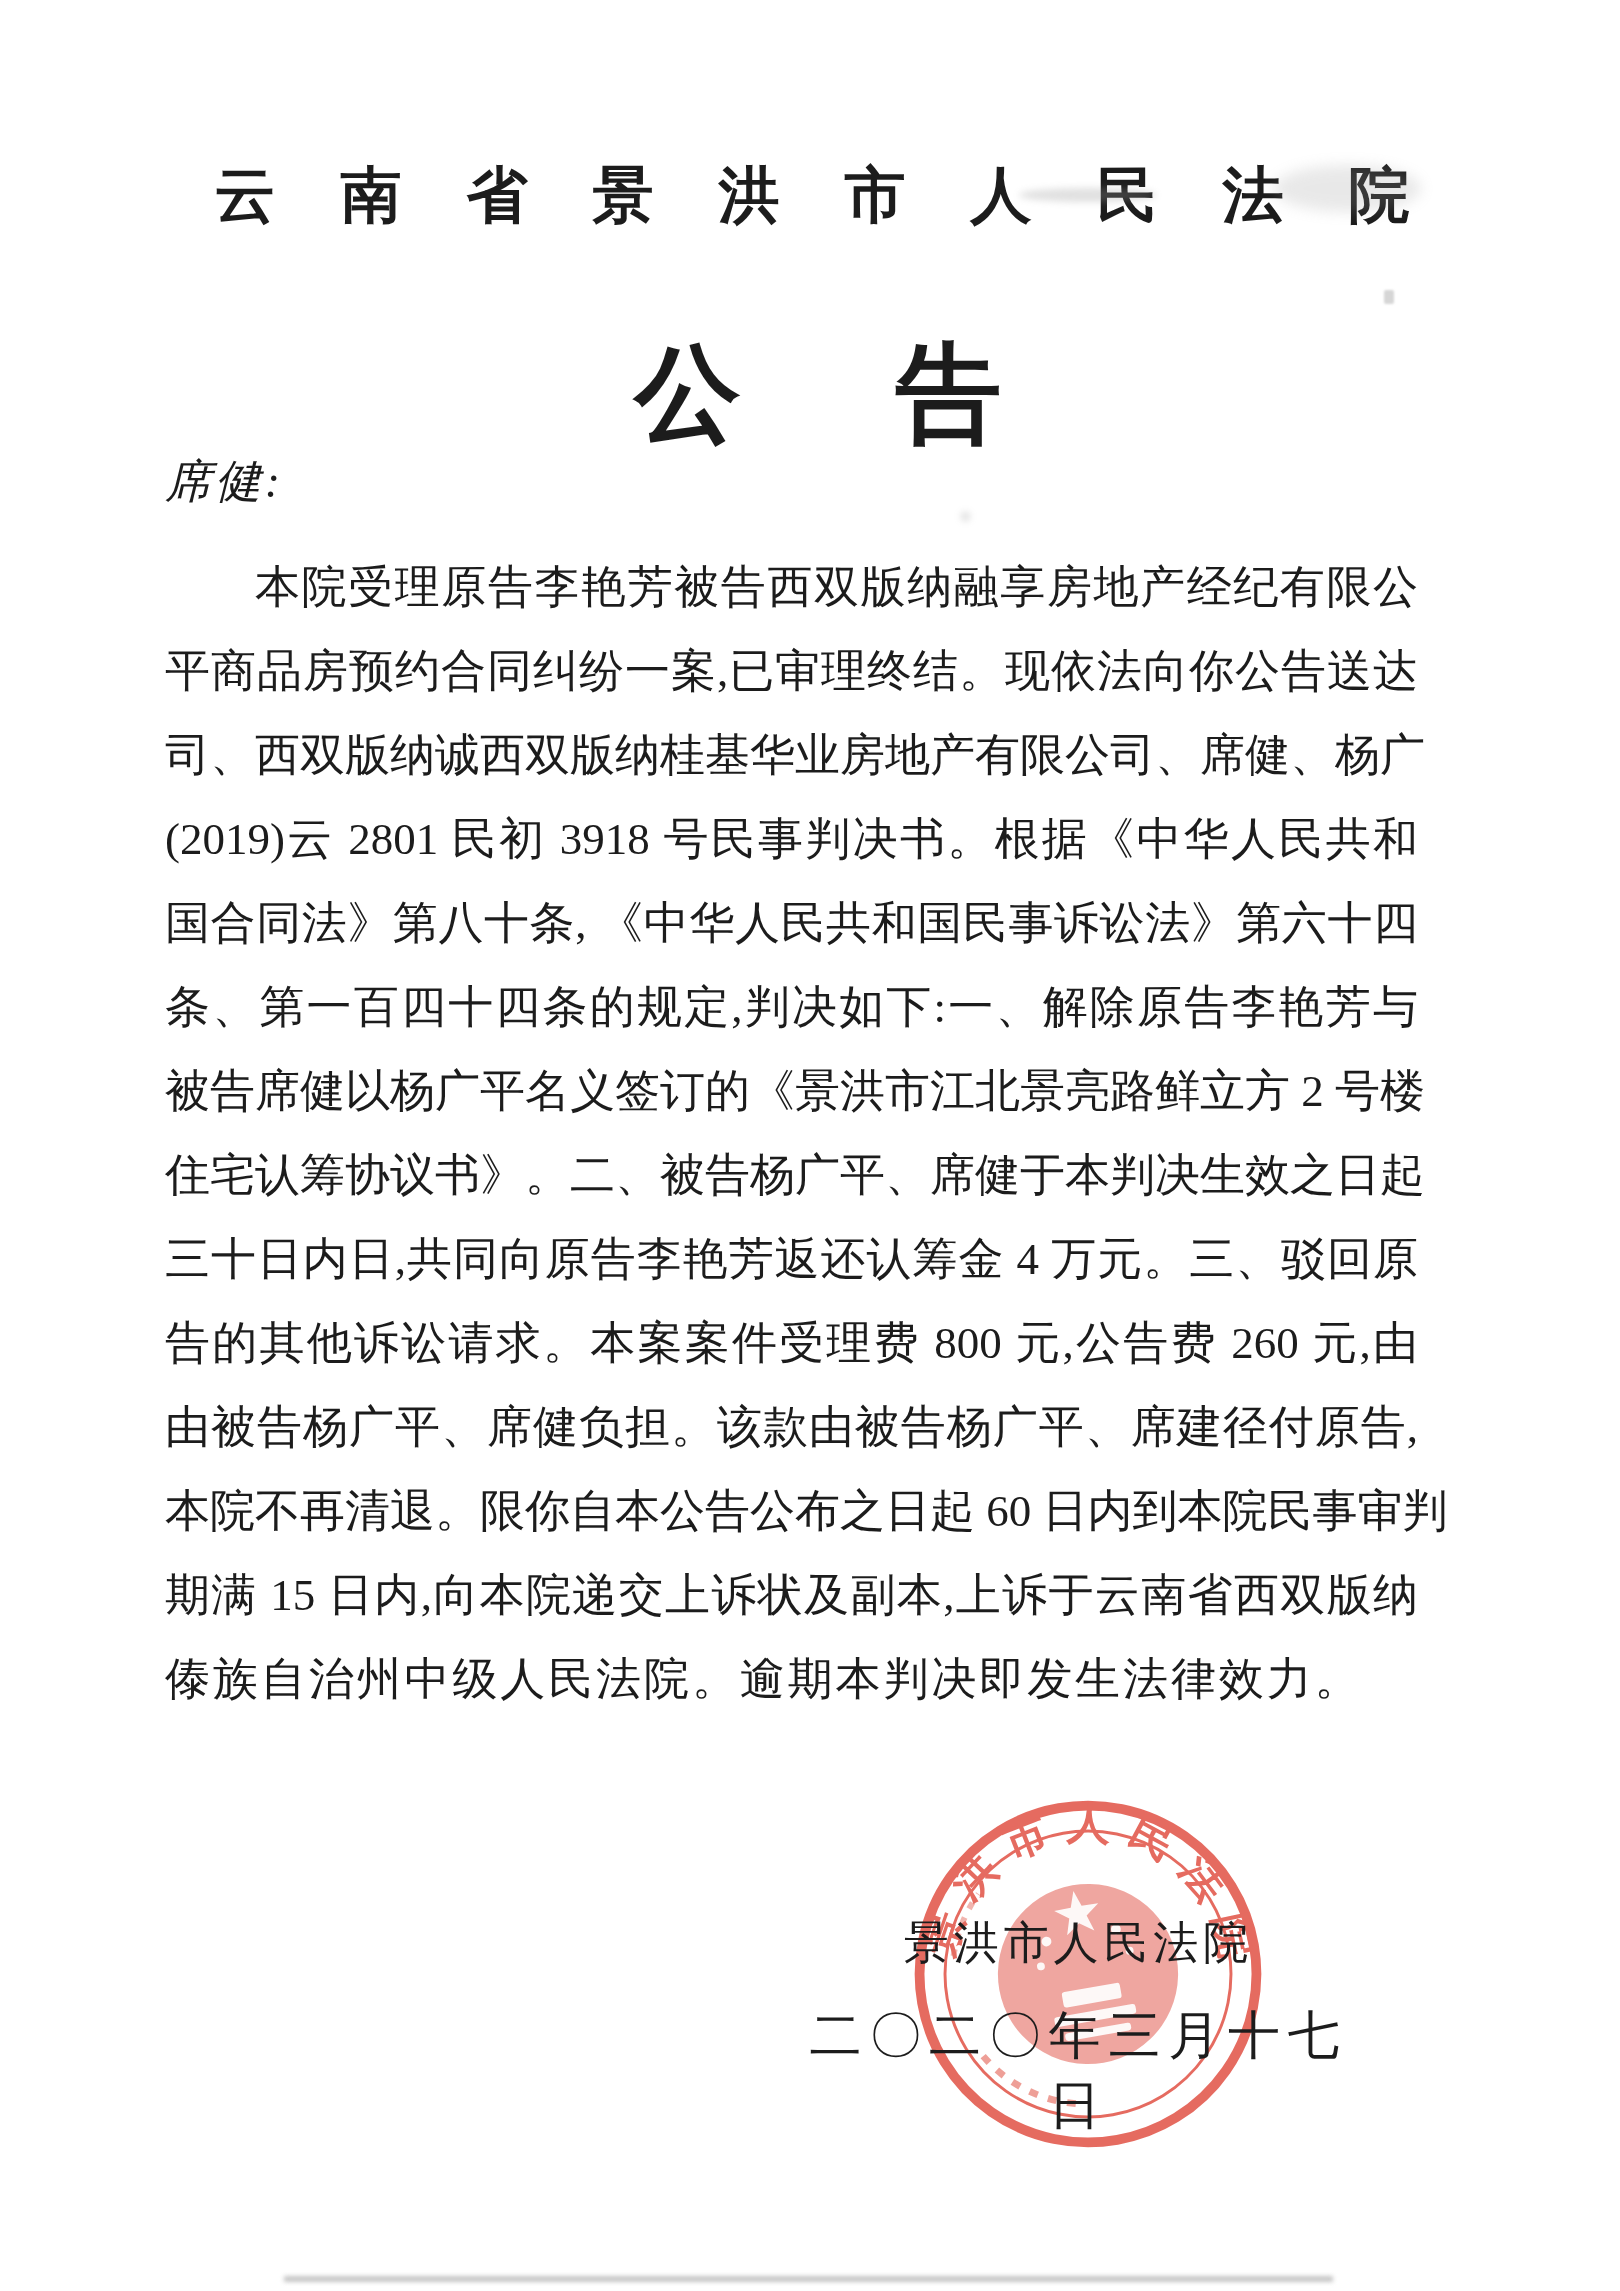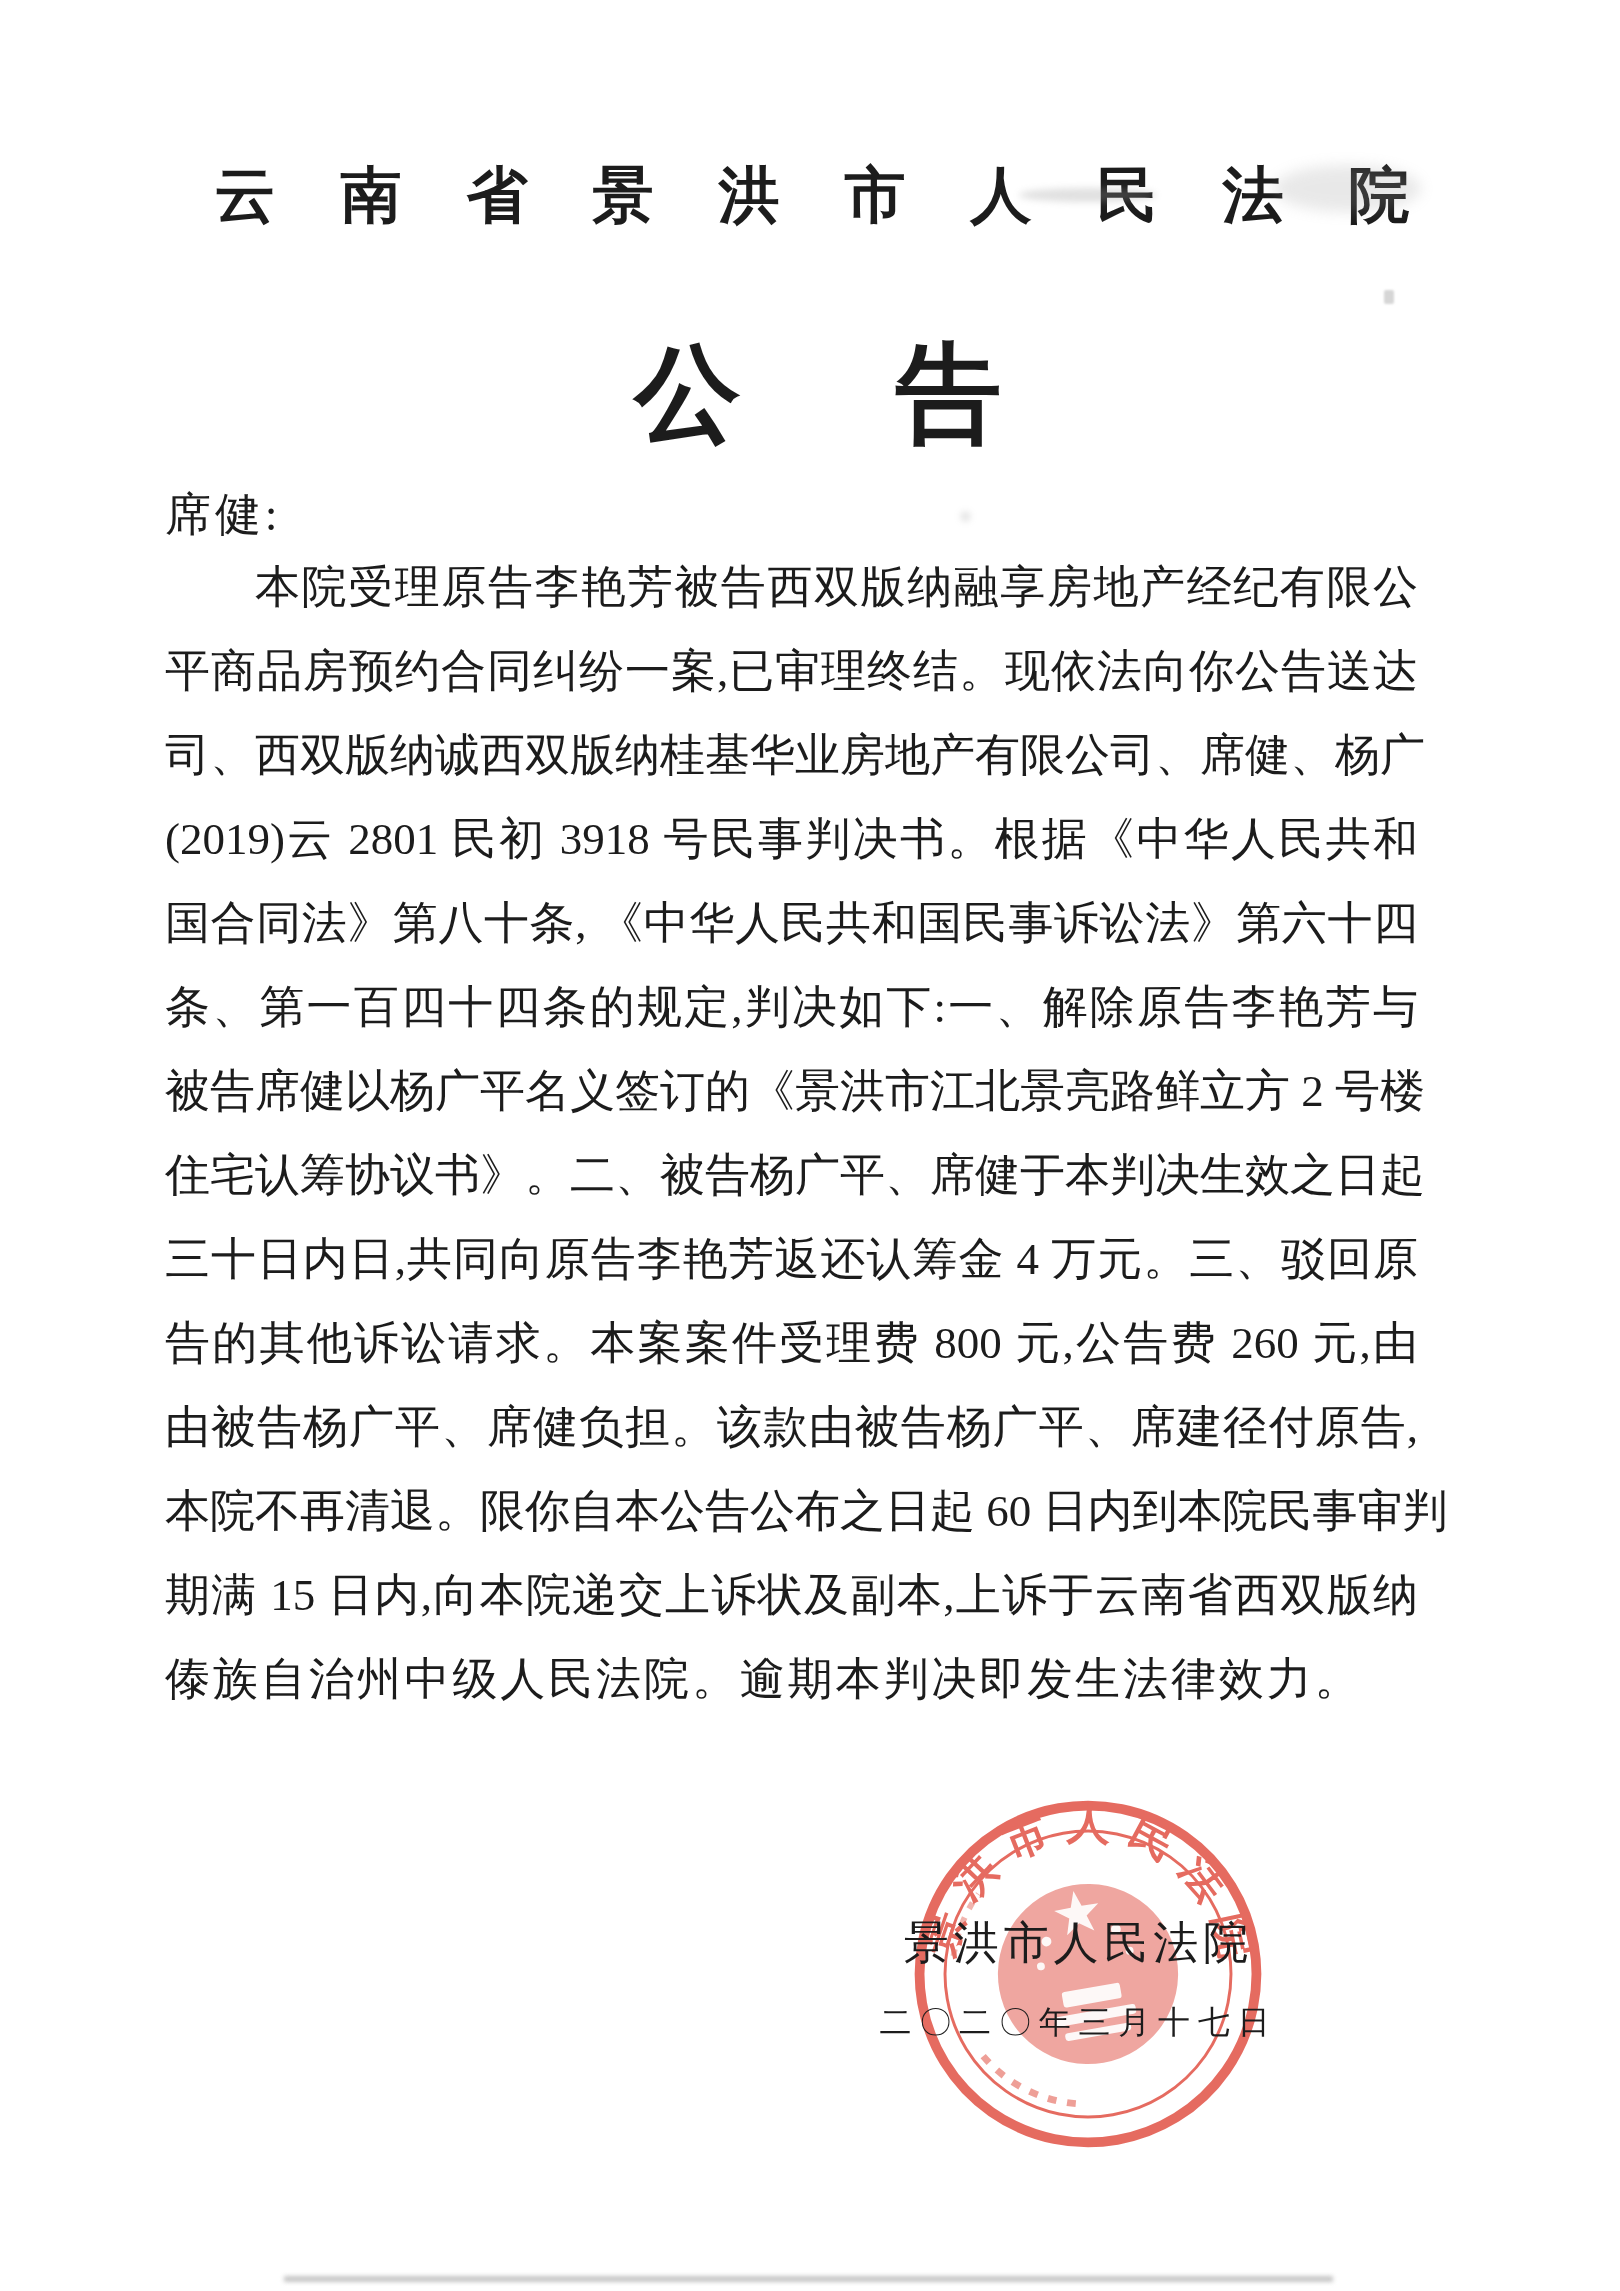--- a/index.html
+++ b/index.html
@@ -5,31 +5,31 @@
   html,body{margin:0;padding:0;background:#e9e9e9;}
   .page{
     position:relative;width:1620px;height:2292px;margin:0 auto;
     background:#ffffff;overflow:hidden;
     font-family:"Liberation Serif","DejaVu Serif",serif;color:#1c1c1c;
   }
   .court-title-row{position:absolute;top:155px;left:2px;width:1620px;display:flex;justify-content:center;}
   .court-title{font-size:61px;font-weight:bold;letter-spacing:65px;margin-right:-65px;white-space:nowrap;}
   .notice-title-row{position:absolute;top:323px;left:8px;width:1620px;display:flex;justify-content:center;}
   .notice-title{font-size:106px;font-weight:bold;letter-spacing:155px;margin-right:-155px;white-space:nowrap;}
-  .addressee{position:absolute;top:484px;left:165px;font-size:46px;letter-spacing:3.9px;}
+  .addressee{position:absolute;top:451px;left:165px;font-size:46px;letter-spacing:3.9px;font-style:italic;}
   .body-block{position:absolute;top:545px;left:165px;width:1253px;}
   .body-line{
     height:84px;line-height:84px;font-size:45px;white-space:nowrap;
     text-align:justify;text-align-last:justify;text-justify:inter-character;
     overflow:visible;
   }
   .body-line:first-child{padding-left:90px;}
   .body-line:last-child{text-align-last:left;letter-spacing:2.9px;}
   .signature{position:absolute;top:1913px;left:863px;width:431px;text-align:center;font-size:45px;letter-spacing:4.9px;z-index:3;}
-  .doc-date{position:absolute;top:2001px;left:804px;width:549px;text-align:center;font-size:32px;letter-spacing:7.8px;z-index:3;}
+  .doc-date{position:absolute;top:2001px;left:804px;width:549px;text-align:center;font-size:52px;letter-spacing:7.8px;z-index:3;}
   .seal{position:absolute;top:1786px;left:900px;width:376px;height:376px;z-index:2;mix-blend-mode:multiply;}
   .smudge{position:absolute;background:#9a9a9a;border-radius:50%;filter:blur(3.9px);z-index:1;}
   .smudge.s1{top:188px;left:1019px;width:137px;height:13.7px;opacity:.30;}
   .smudge.s2{top:165px;left:1274px;width:147px;height:47px;opacity:.22;filter:blur(6.9px);}
   .smudge.s3{top:290px;left:1384px;width:9.8px;height:13.7px;opacity:.4;filter:blur(1px);border-radius:2px;}
   .smudge.s4{top:512px;left:961px;width:8.8px;height:8.8px;opacity:.35;}
   .scan-strip{position:absolute;top:2276px;left:284px;width:1049px;height:5.9px;background:#a8a8a8;opacity:.65;filter:blur(2px);z-index:1;}
 </style>
 </head>
 <body>

